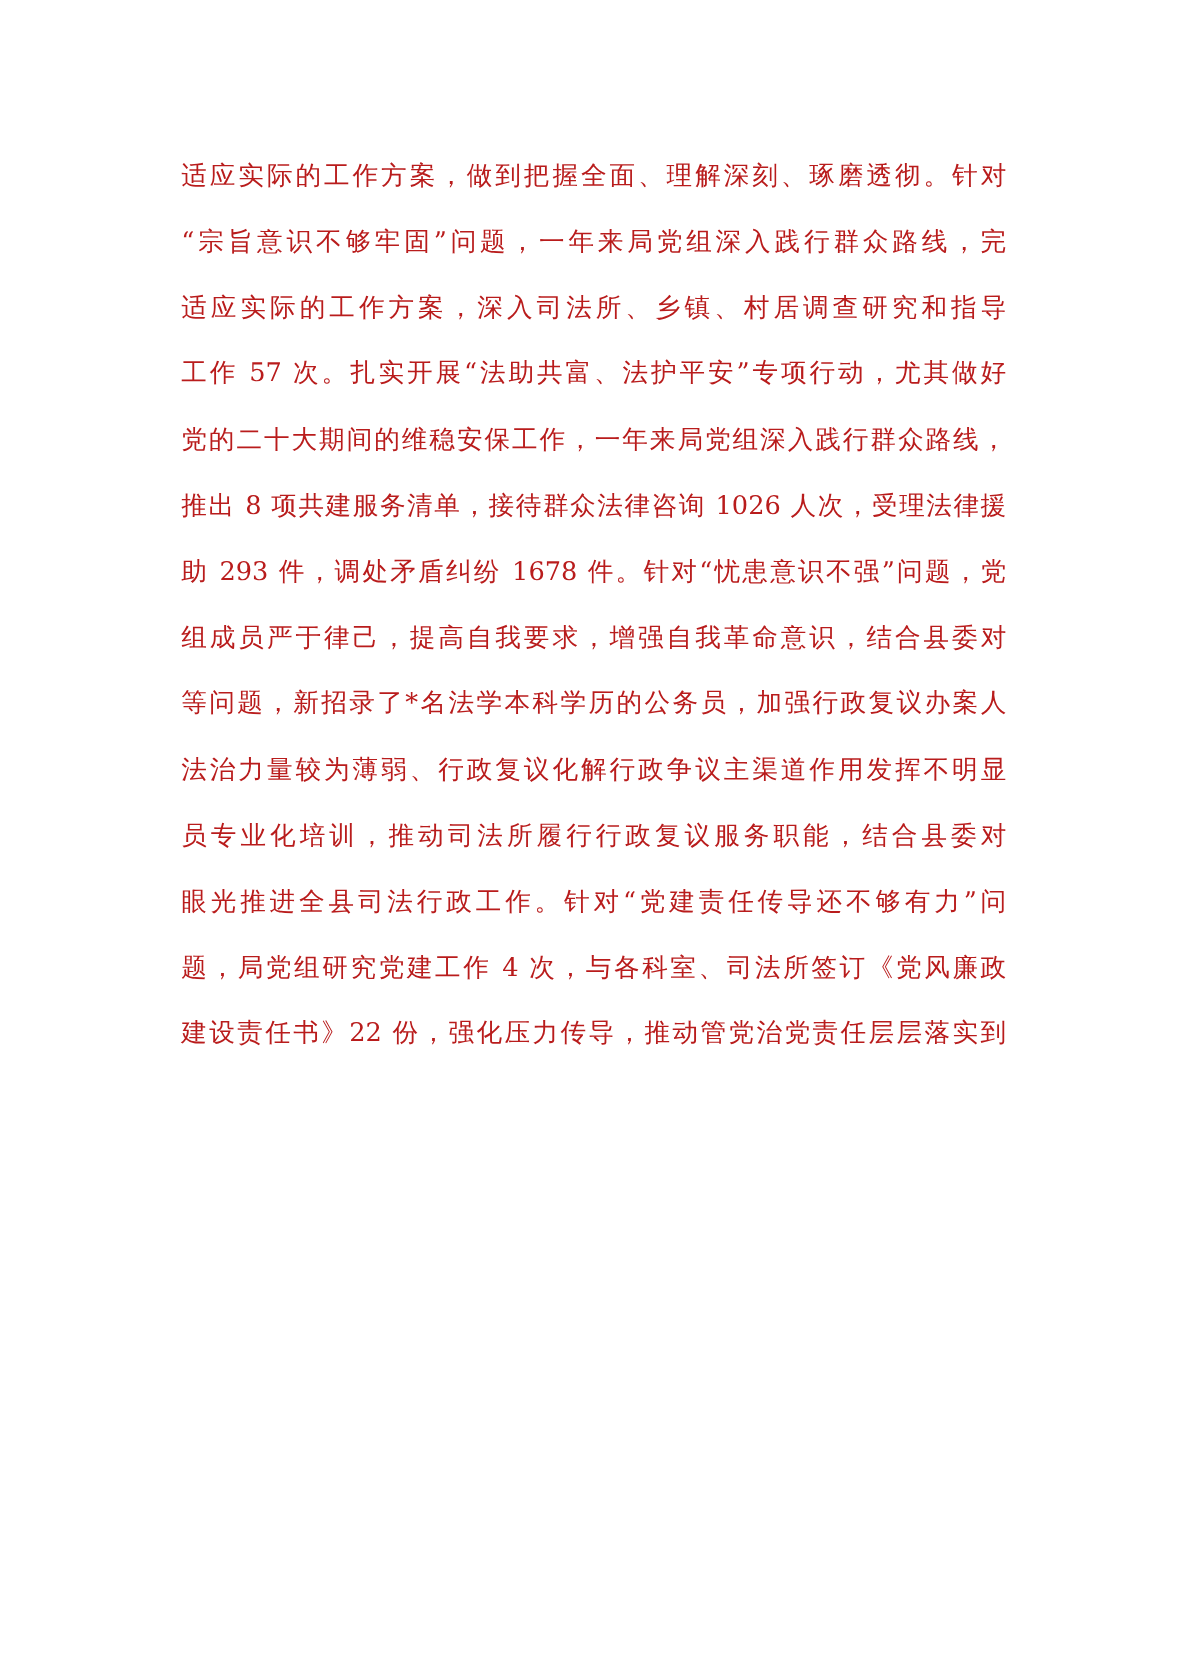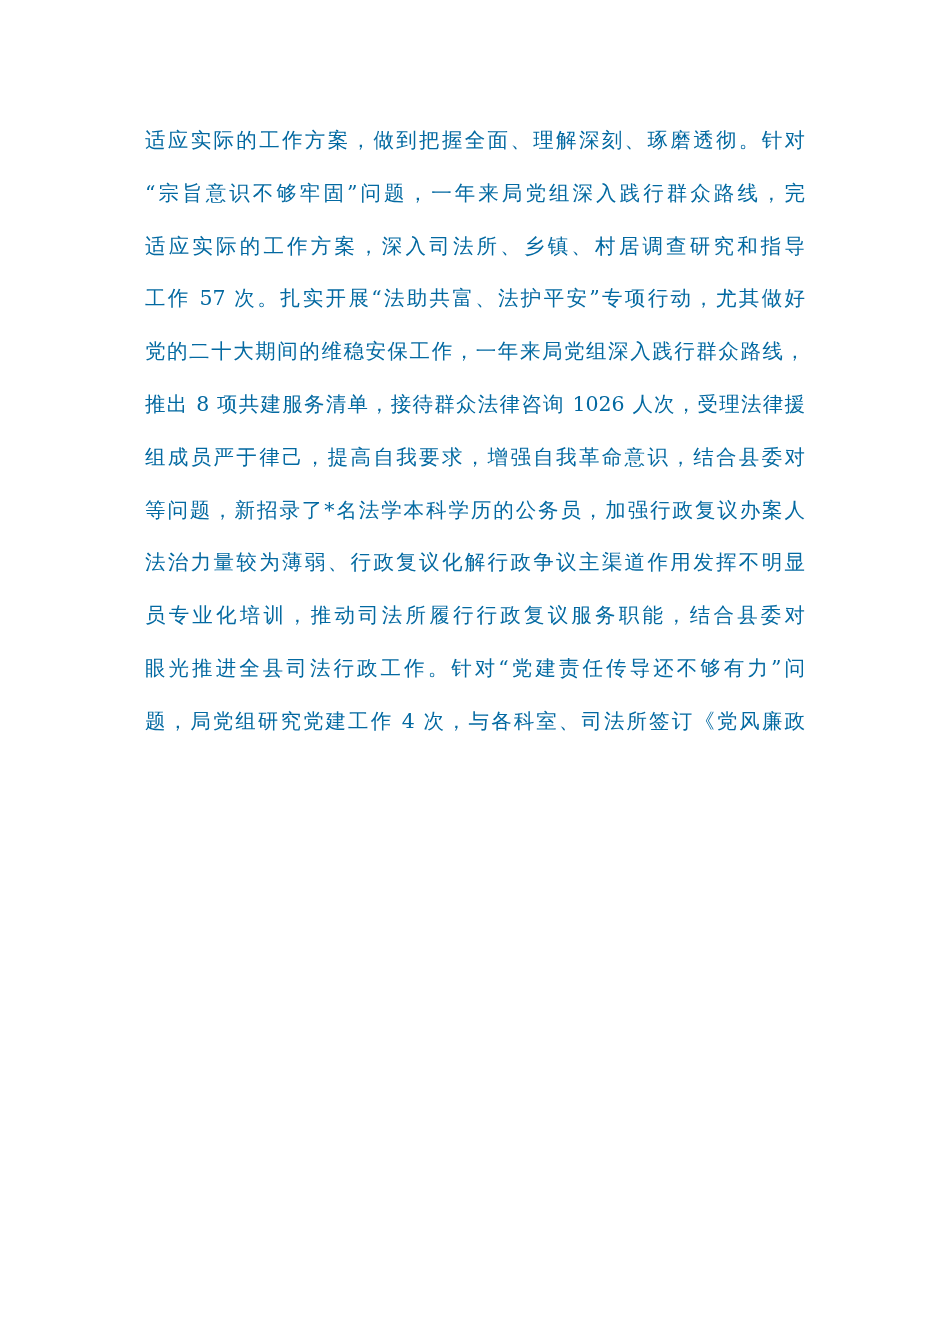--- a/index.html
+++ b/index.html
@@ -3,21 +3,21 @@
   <meta charset="utf-8">
   <style>
     html, body { margin: 0; padding: 0; background: #ffffff; }
     body { width: 950px; height: 1344px; position: relative; overflow: hidden; }
     .page {
       position: absolute;
       left: 145px;
       top: 121px;
       width: 660px;
       font-family: "DejaVu Serif", "Liberation Serif", serif;
-      color: #0369a1;
+      color: #b91c1c;
     }
     .line {
       height: 52.8px;
       line-height: 38px;
       font-size: 20.5px;
       white-space: nowrap;
       text-align: justify;
       text-align-last: justify;
       letter-spacing: 0;
     }
@@ -25,19 +25,21 @@
 </head>
 <body>
 
 <div class="page">
   <div class="line">适应实际的工作方案，做到把握全面、理解深刻、琢磨透彻。针对</div>
   <div class="line">“宗旨意识不够牢固”问题，一年来局党组深入践行群众路线，完</div>
   <div class="line">适应实际的工作方案，深入司法所、乡镇、村居调查研究和指导</div>
   <div class="line">工作 57 次。扎实开展“法助共富、法护平安”专项行动，尤其做好</div>
   <div class="line">党的二十大期间的维稳安保工作，一年来局党组深入践行群众路线，</div>
   <div class="line">推出 8 项共建服务清单，接待群众法律咨询 1026 人次，受理法律援</div>
+  <div class="line">助 293 件，调处矛盾纠纷 1678 件。针对“忧患意识不强”问题，党</div>
   <div class="line">组成员严于律己，提高自我要求，增强自我革命意识，结合县委对</div>
   <div class="line">等问题，新招录了*名法学本科学历的公务员，加强行政复议办案人</div>
   <div class="line">法治力量较为薄弱、行政复议化解行政争议主渠道作用发挥不明显</div>
   <div class="line">员专业化培训，推动司法所履行行政复议服务职能，结合县委对</div>
   <div class="line">眼光推进全县司法行政工作。针对“党建责任传导还不够有力”问</div>
   <div class="line">题，局党组研究党建工作 4 次，与各科室、司法所签订《党风廉政</div>
+  <div class="line">建设责任书》22 份，强化压力传导，推动管党治党责任层层落实到</div>
 </div>
 
 </body></html>

